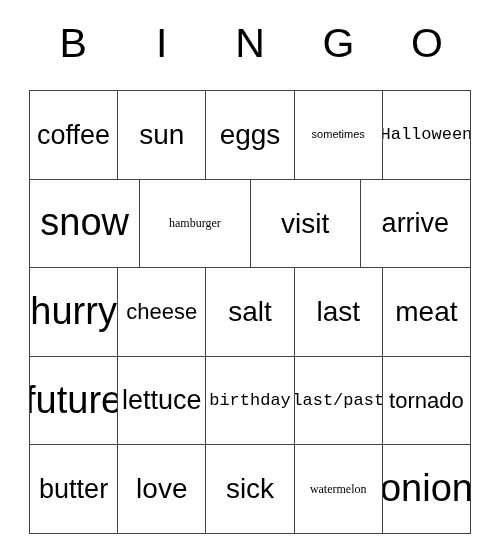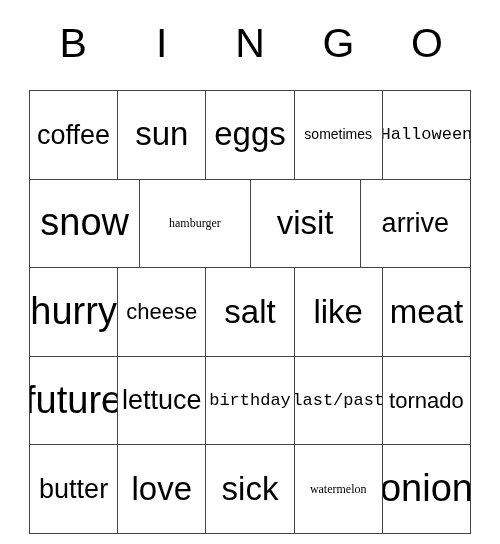--- a/index.html
+++ b/index.html
@@ -74,26 +74,26 @@
     background: #ffffff;
   }
   .cell-text {
     display: block;
     white-space: nowrap;
     line-height: 1.05;
     text-align: center;
     color: #000000;
   }
   
-  .fs-xxl .cell-text { font-size: 33px; }
+  .fs-xxl .cell-text { font-size: 28px; }
   .fs-xl  .cell-text { font-size: 38px; }
   .fs-lg  .cell-text { font-size: 27px; }
   .fs-md  .cell-text { font-size: 22px; }
   .fs-sm  .cell-text { font-size: 17px; font-family: Liberation Mono, monospace; }
-  .fs-xs  .cell-text { font-size: 14px; }
+  .fs-xs  .cell-text { font-size: 11px; }
   .fs-xxs .cell-text { font-size: 12px; font-family: Liberation Serif, serif; }
 </style>
 </head>
 <body>
 
 <div id="bingo-card">
 
   <div class="header-row">
     <div class="header-letter">B</div>
     <div class="header-letter">I</div>
@@ -138,21 +138,21 @@
         <div class="cell fs-xl">
           <span class="cell-text">hurry</span>
         </div>
         <div class="cell fs-md">
           <span class="cell-text">cheese</span>
         </div>
         <div class="cell fs-xxl">
           <span class="cell-text">salt</span>
         </div>
         <div class="cell fs-xxl">
-          <span class="cell-text">like</span>
+          <span class="cell-text">last</span>
         </div>
         <div class="cell fs-xxl">
           <span class="cell-text">meat</span>
         </div>
       </div>
       <div class="grid-row">
         <div class="cell fs-xl">
           <span class="cell-text">future</span>
         </div>
         <div class="cell fs-lg">

